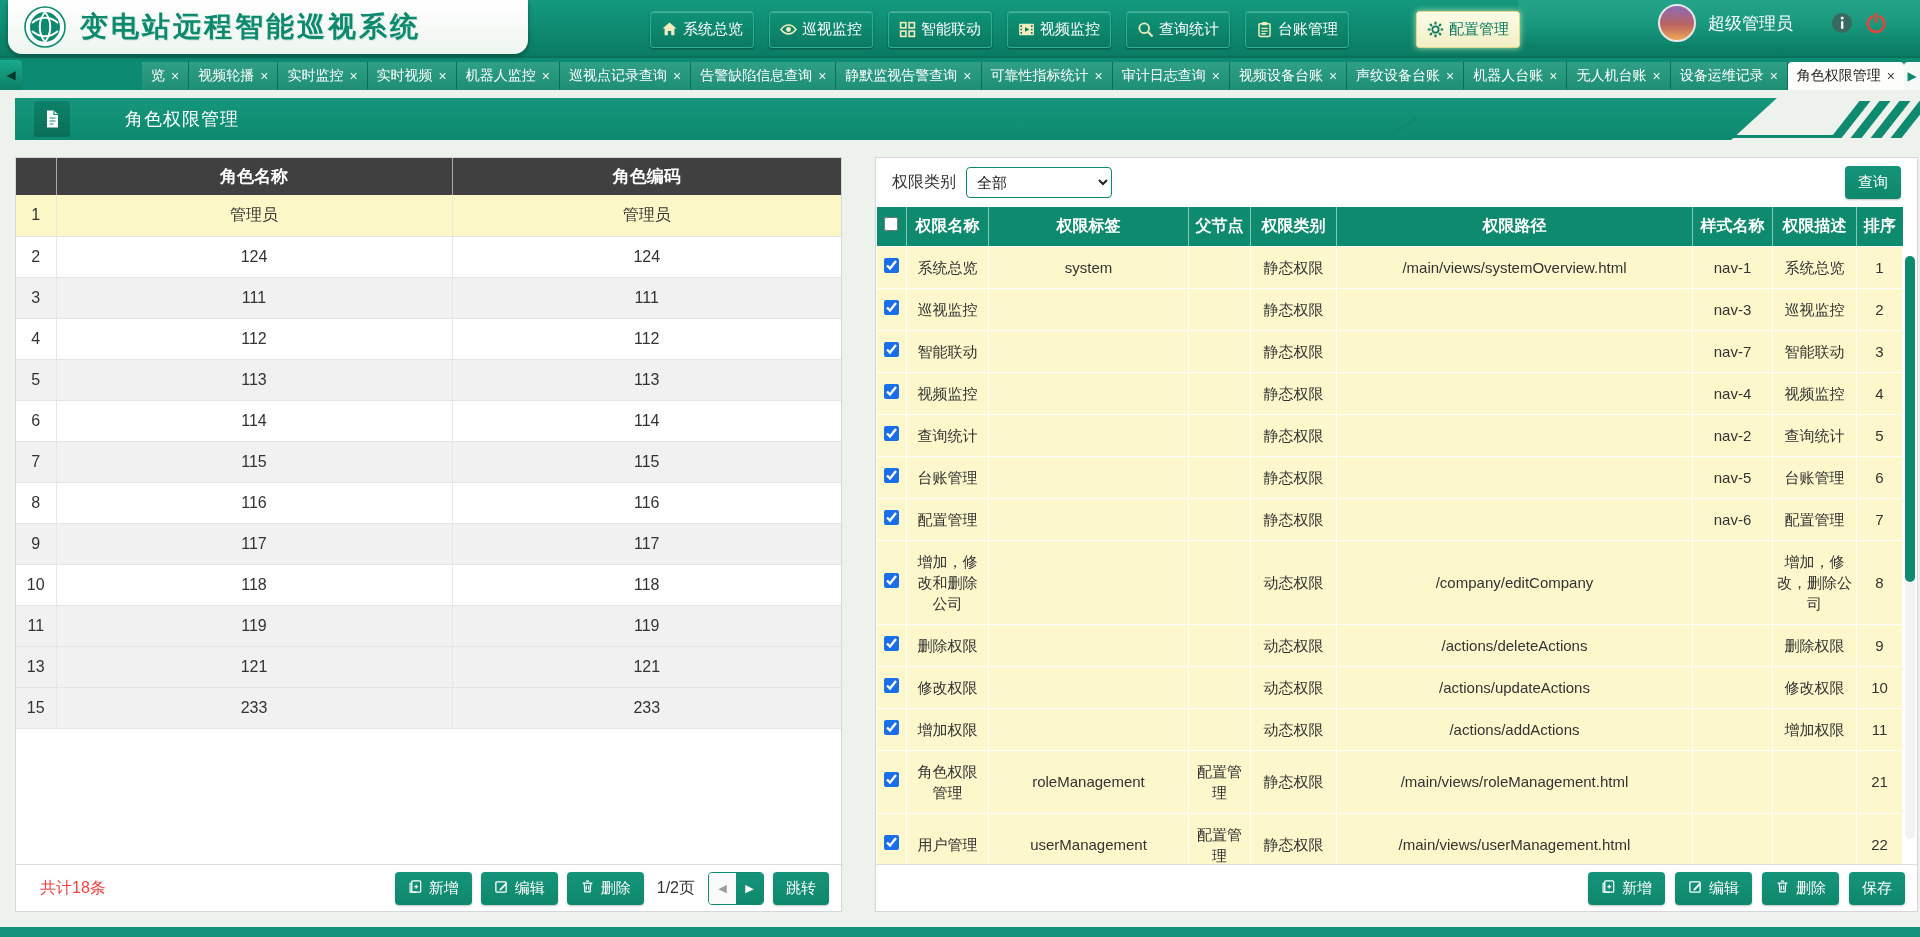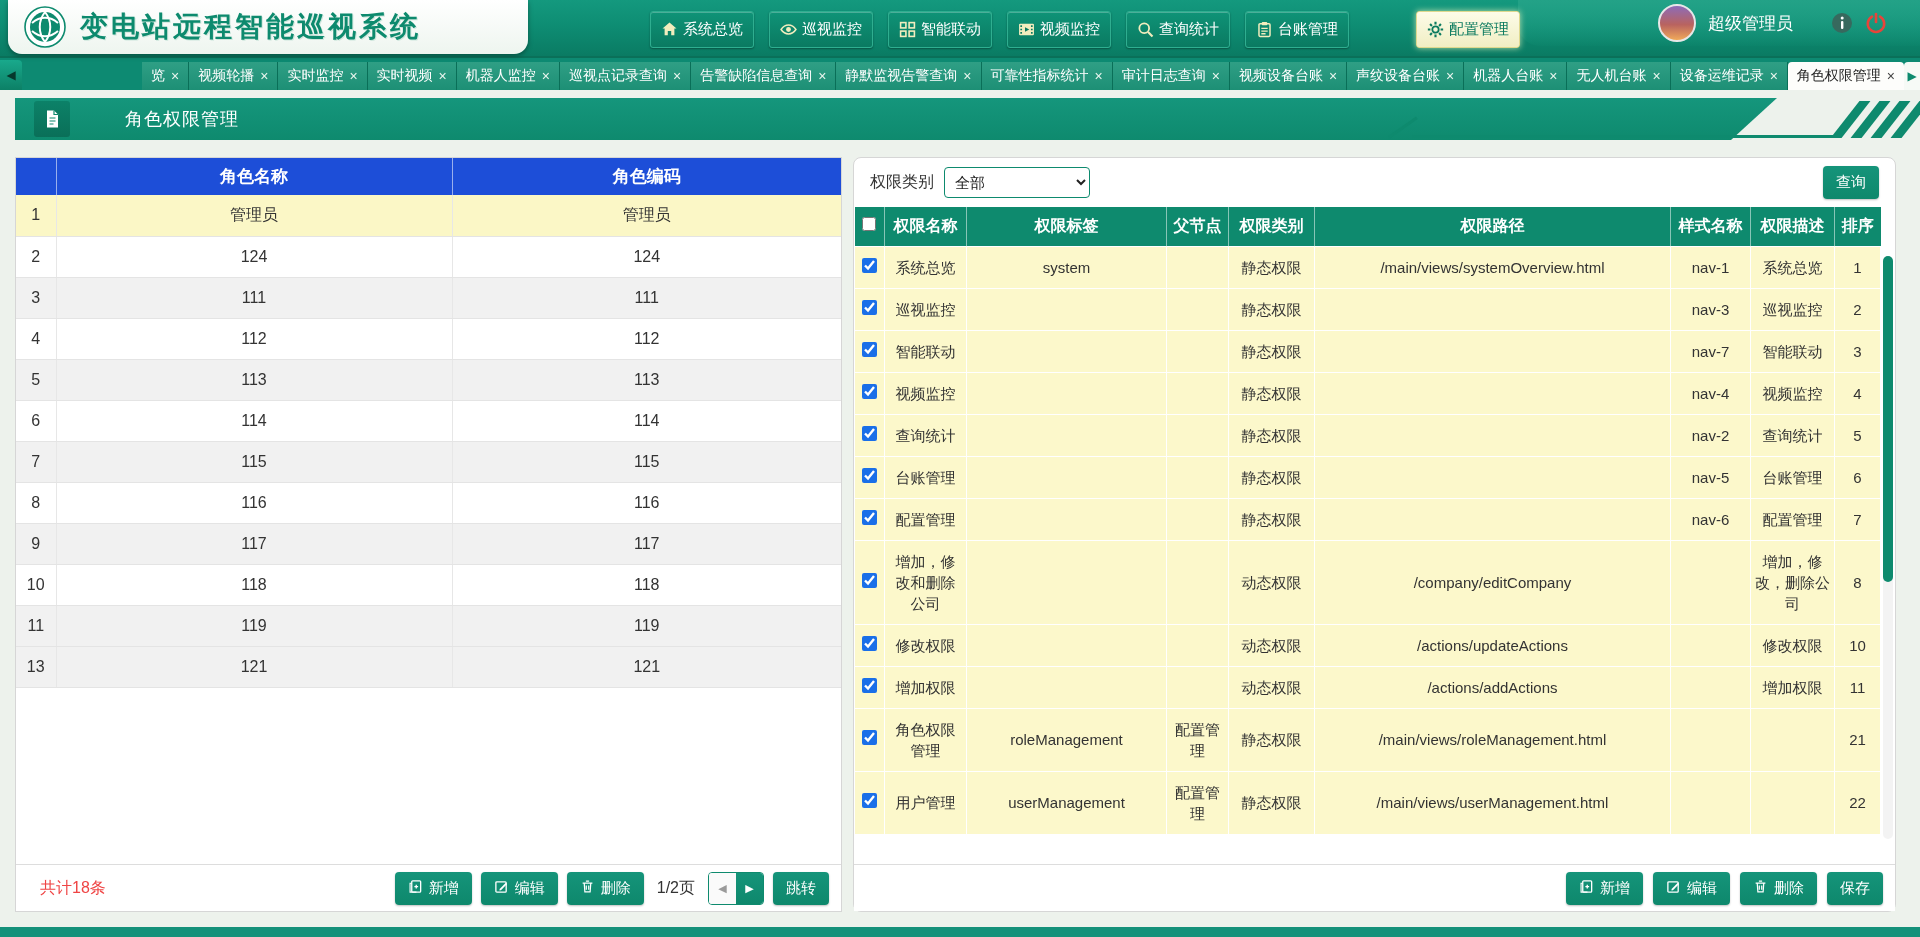--- a/index.html
+++ b/index.html
@@ -63,25 +63,25 @@
   .page-title { margin-left:55px; color:#fff; font-size:18px; letter-spacing:1px; }
   .deco-line { position:absolute; left:1412px; top:135px; width:424px; height:3px; background:#0e8a6e; }
   .deco-line::before { content:""; position:absolute; left:-26px; top:-9px; width:34px; height:3px;
     background:#0e8a6e; transform:rotate(-35deg); }
   .deco-stripes { position:absolute; left:1845px; top:101px; height:37px; display:flex; gap:9px; }
   .deco-stripes i { display:block; width:11px; height:37px; background:#0e8a6e; transform:skewX(-38deg); }
 
   
   .panel { position:absolute; top:157px; height:755px; background:#fff; border:1px solid #d6d6d6; }
   .left-panel { left:15px; width:827px; }
-  .right-panel { left:853px; width:1043px;border-radius:8px; }
+  .right-panel { left:875px; width:1043px; }
 
   
   .role-table { width:100%; border-collapse:collapse; table-layout:fixed; }
-  .role-table th { height:37px; background:#1d4ed8; color:#fff; font-size:17px; font-weight:bold;
+  .role-table th { height:37px; background:#404040; color:#fff; font-size:17px; font-weight:bold;
     border-right:1px solid rgba(255,255,255,.55); }
   .role-table th:last-child { border-right:none; }
   .role-table td { height:41px; text-align:center; font-size:16px; color:#333;
     border-bottom:1px solid #e4e4e4; border-right:1px solid #e7e7e7; background:#fff; }
   .role-table td:last-child { border-right:none; }
   .role-table tr.alt td { background:#f1f1f1; }
   .role-table tr.sel td { background:#fbf7c6; }
   .role-table tr { cursor:pointer; }
 
   .panel-footer { position:absolute; left:0; right:0; bottom:0; height:47px; border-top:1px solid #ddd;
@@ -382,20 +382,25 @@
         </tr>
         <tr class="alt">
           <td>11</td>
           <td>119</td>
           <td>119</td>
         </tr>
         <tr class="alt">
           <td>13</td>
           <td>121</td>
           <td>121</td>
+        </tr>
+        <tr class="alt">
+          <td>15</td>
+          <td>233</td>
+          <td>233</td>
         </tr>
       </tbody>
   </table>
   <div class="panel-footer">
     <span class="total">共计18条</span>
     <div class="foot-actions">
       <button class="btn">
         <span><svg viewBox="0 0 16 16">
               <rect x="4" y="2" width="9.5" height="12" rx="1" fill="none" stroke="#fff" stroke-width="1.4"></rect>
               <path d="M4 4.5H2.2v9.5H9" fill="none" stroke="#fff" stroke-width="1.2"></path>
@@ -549,20 +554,31 @@
             <td></td>
             <td></td>
             <td>动态权限</td>
             <td>/company/editCompany</td>
             <td></td>
             <td>增加，修改，删除公司</td>
             <td>8</td>
           </tr>
           <tr>
             <td><input type="checkbox" checked="" style=""></td>
+            <td>删除权限</td>
+            <td></td>
+            <td></td>
+            <td>动态权限</td>
+            <td>/actions/deleteActions</td>
+            <td></td>
+            <td>删除权限</td>
+            <td>9</td>
+          </tr>
+          <tr>
+            <td><input type="checkbox" checked="" style=""></td>
             <td>修改权限</td>
             <td></td>
             <td></td>
             <td>动态权限</td>
             <td>/actions/updateActions</td>
             <td></td>
             <td>修改权限</td>
             <td>10</td>
           </tr>
           <tr>

